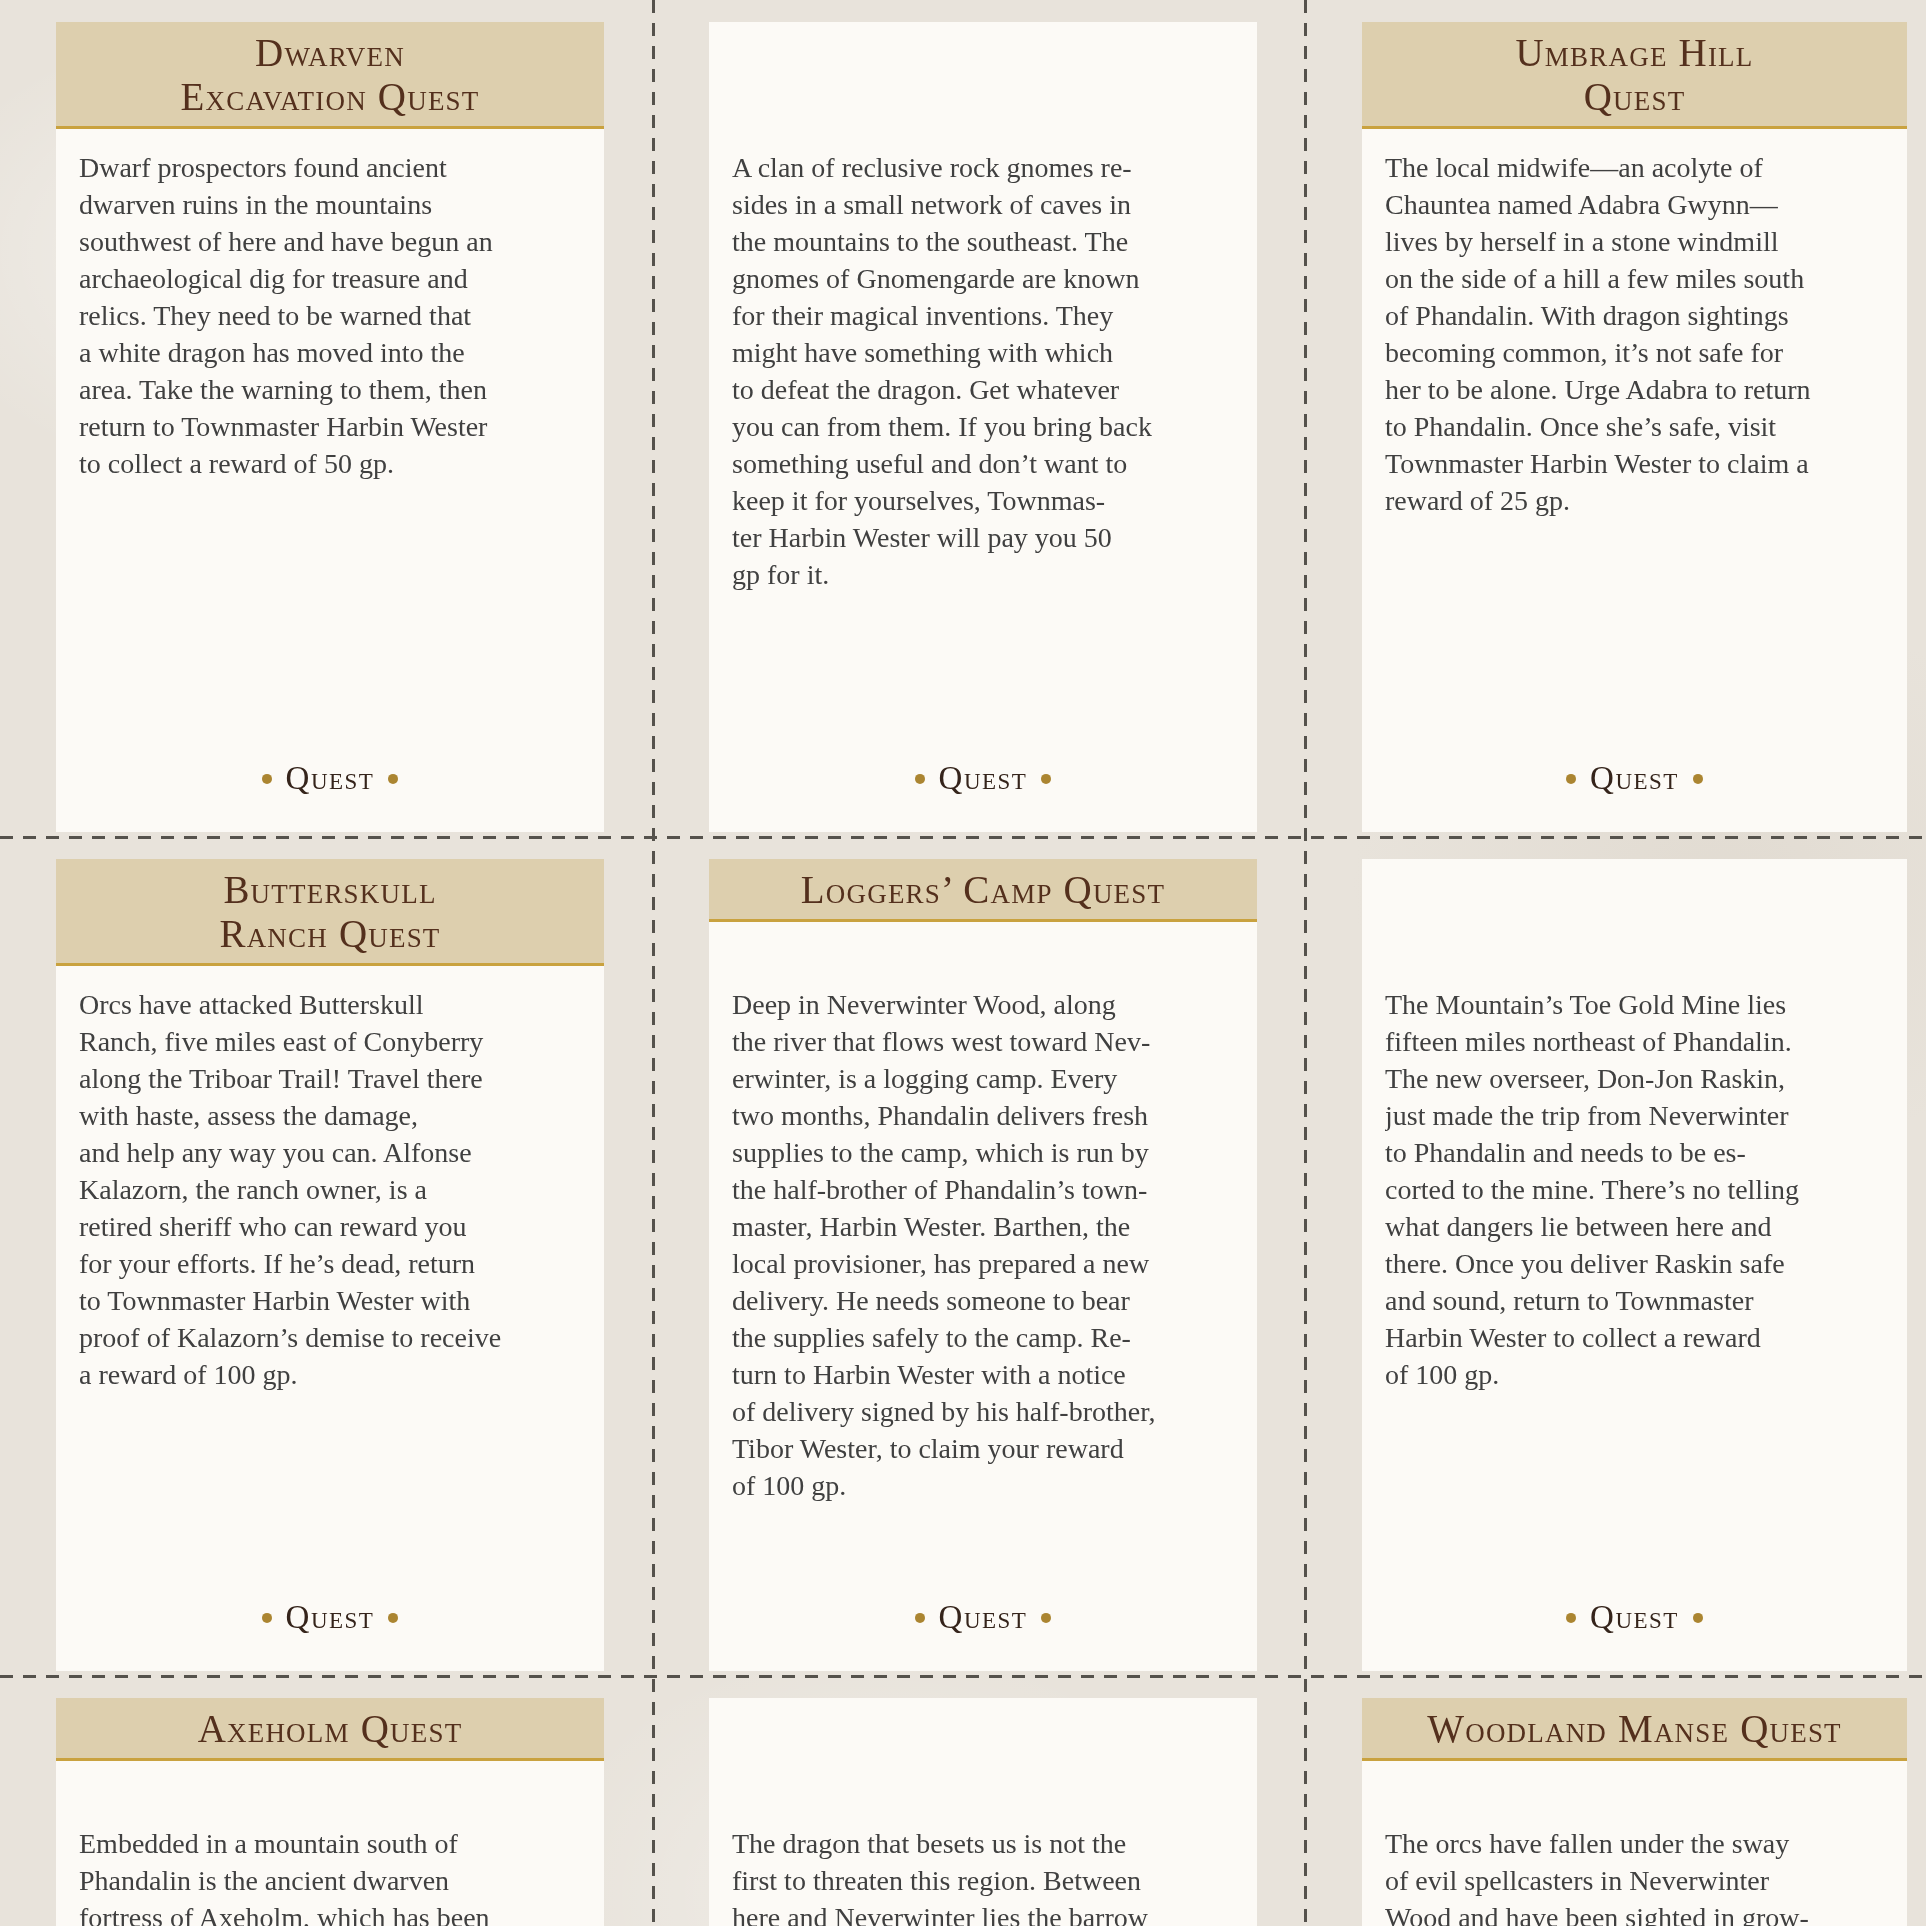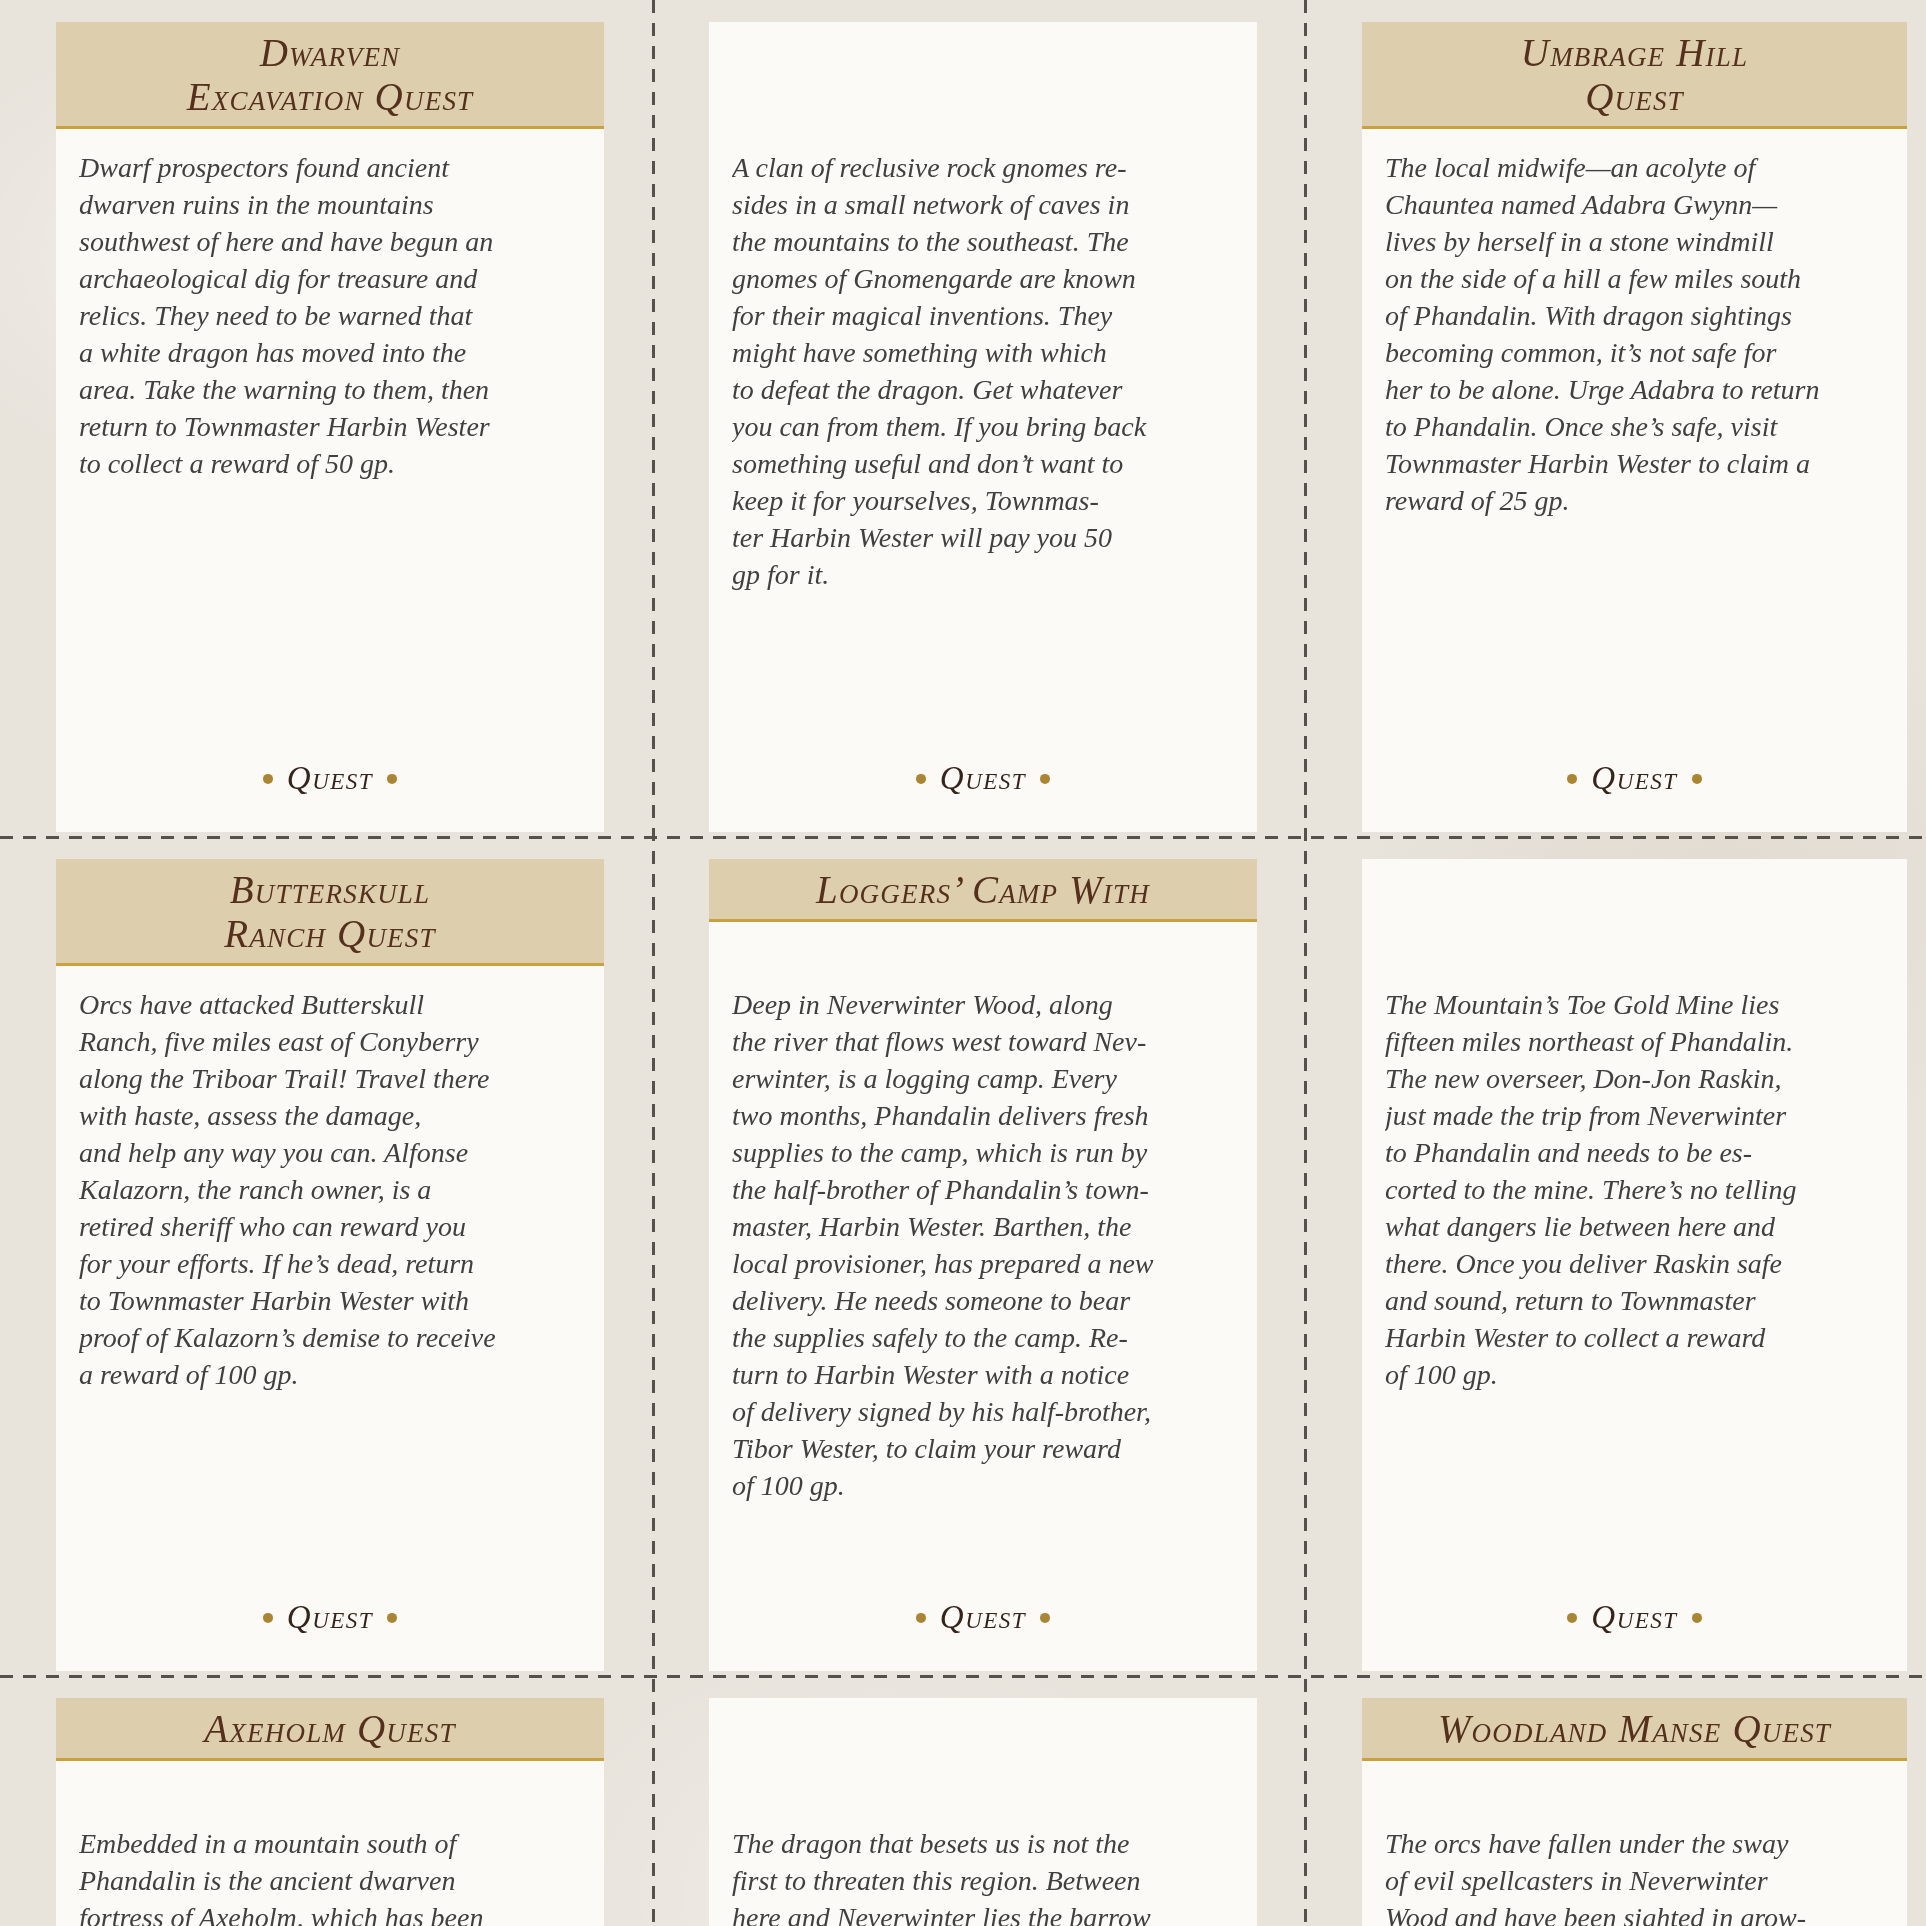--- a/index.html
+++ b/index.html
@@ -23,21 +23,20 @@
     display: grid;
     width: 100%;
     height: 100%;
     grid-template-columns: 653px 653px 650px;
     grid-template-rows: 837px 839px 851px;
   }
   .cell {
     position: relative;
     box-sizing: border-box;
     padding: 22px 49px 4.6px 56px;
-    font-style: italic;
   }
   .card {
     position: relative;
     width: 100%;
     height: 100%;
     background: #fcfaf6;
   }
   .card-header {
     background: #ddcfae;
     border-bottom: 3.5px solid #c9a23f;
@@ -175,21 +174,21 @@
 for your efforts. If he’s dead, return
 to Townmaster Harbin Wester with
 proof of Kalazorn’s demise to receive
 a reward of 100 gp.</div>
         <div class="quest-footer"><span class="dot"></span><span>Quest</span><span class="dot"></span></div>
       </div>
     </div>
 
     <div class="cell">
       <div class="card">
-        <div class="card-header">Loggers’ Camp With</div>
+        <div class="card-header">Loggers’ Camp Quest</div>
         <div class="card-body">Deep in Neverwinter Wood, along
 the river that flows west toward Nev-
 erwinter, is a logging camp. Every
 two months, Phandalin delivers fresh
 supplies to the camp, which is run by
 the half-brother of Phandalin’s town-
 master, Harbin Wester. Barthen, the
 local provisioner, has prepared a new
 delivery. He needs someone to bear
 the supplies safely to the camp. Re-

